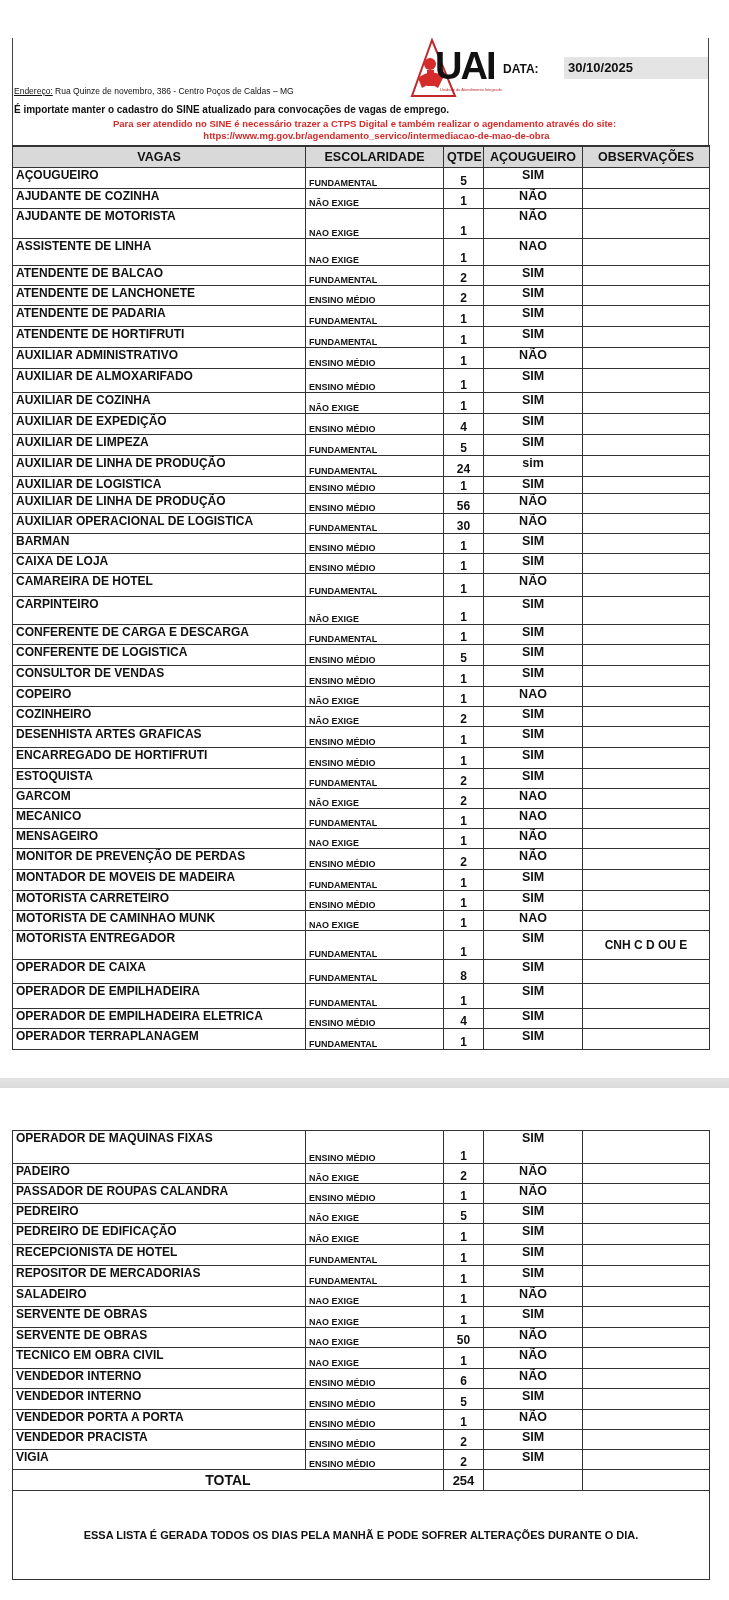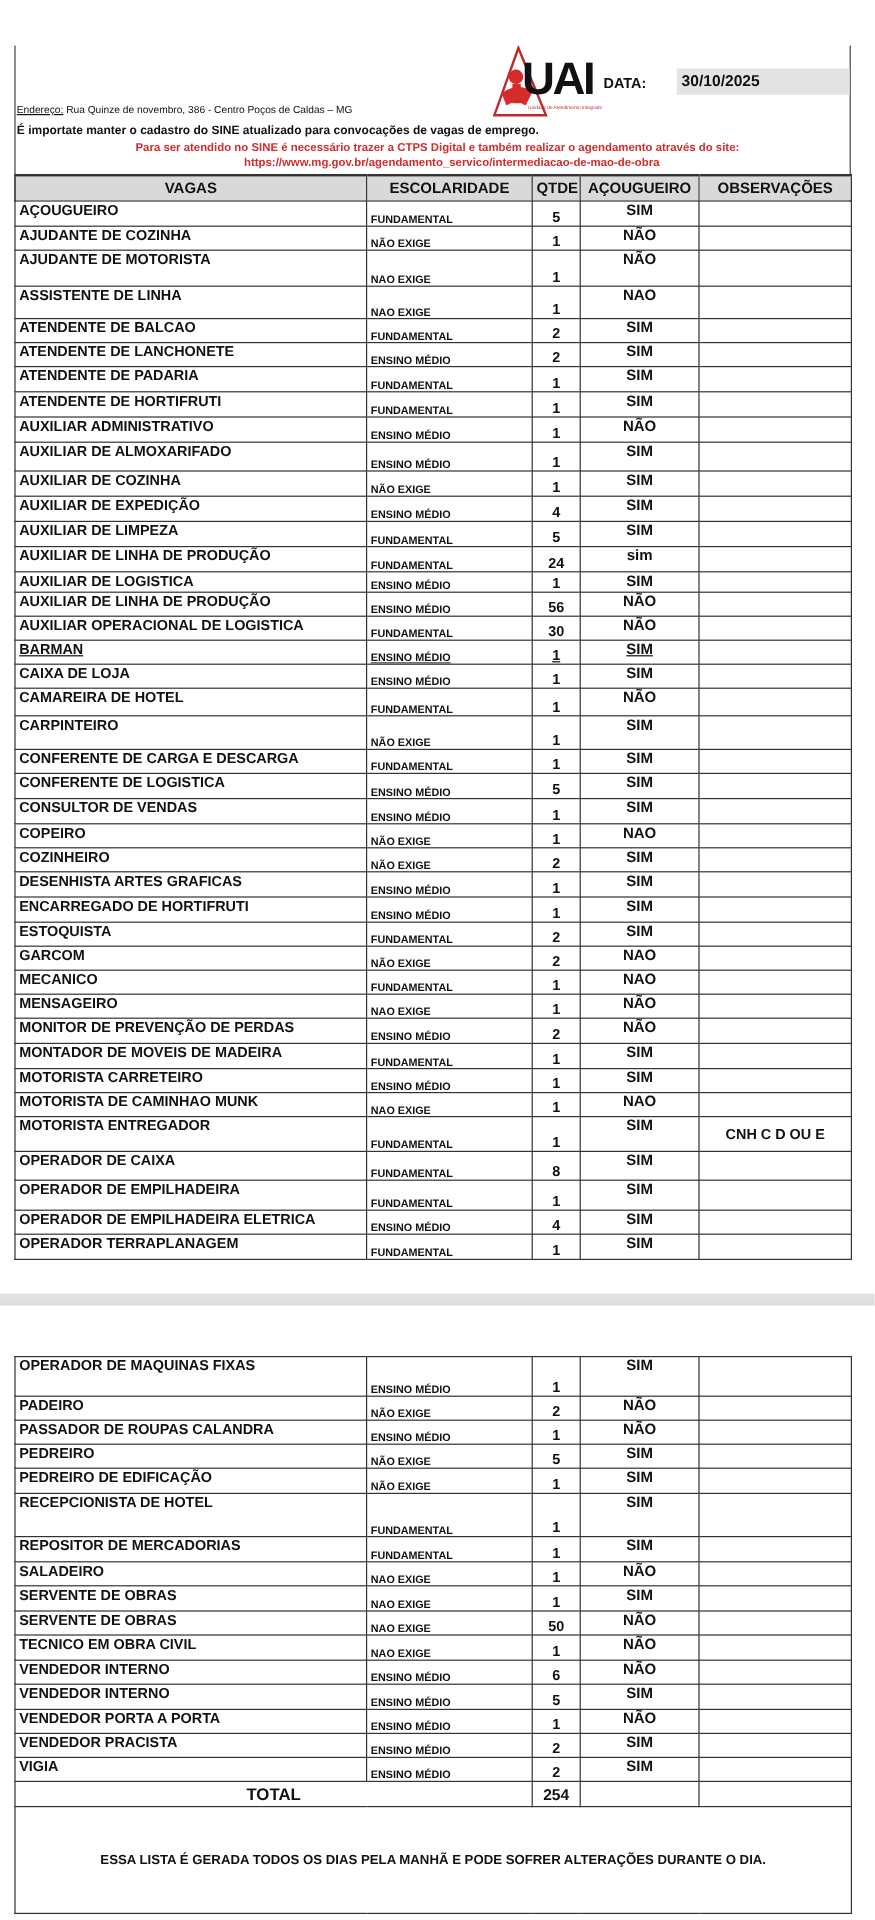--- a/index.html
+++ b/index.html
@@ -198,21 +198,21 @@
           <td class="exp">NÃO</td>
           <td class="obs"></td>
         </tr>
         <tr style="height: 20px;">
           <td class="cargo">AUXILIAR OPERACIONAL DE LOGISTICA</td>
           <td class="esc">FUNDAMENTAL</td>
           <td class="qt">30</td>
           <td class="exp">NÃO</td>
           <td class="obs"></td>
         </tr>
-        <tr style="height: 20px; text-decoration: underline;">
+        <tr style="height: 20px;">
           <td class="cargo">BARMAN</td>
           <td class="esc">ENSINO MÉDIO</td>
           <td class="qt">1</td>
           <td class="exp">SIM</td>
           <td class="obs"></td>
         </tr>
         <tr style="height: 20px;">
           <td class="cargo">CAIXA DE LOJA</td>
           <td class="esc">ENSINO MÉDIO</td>
           <td class="qt">1</td>
@@ -415,21 +415,21 @@
           <td class="exp">SIM</td>
           <td class="obs"></td>
         </tr>
         <tr style="height: 21px; padding-left: 32px;">
           <td class="cargo">PEDREIRO  DE EDIFICAÇÃO</td>
           <td class="esc">NÃO EXIGE</td>
           <td class="qt">1</td>
           <td class="exp">SIM</td>
           <td class="obs"></td>
         </tr>
-        <tr style="height: 36px;">
+        <tr style="height: 21px;">
           <td class="cargo">RECEPCIONISTA DE HOTEL</td>
           <td class="esc">FUNDAMENTAL</td>
           <td class="qt">1</td>
           <td class="exp">SIM</td>
           <td class="obs"></td>
         </tr>
         <tr style="height: 21px;">
           <td class="cargo">REPOSITOR DE MERCADORIAS</td>
           <td class="esc">FUNDAMENTAL</td>
           <td class="qt">1</td>

